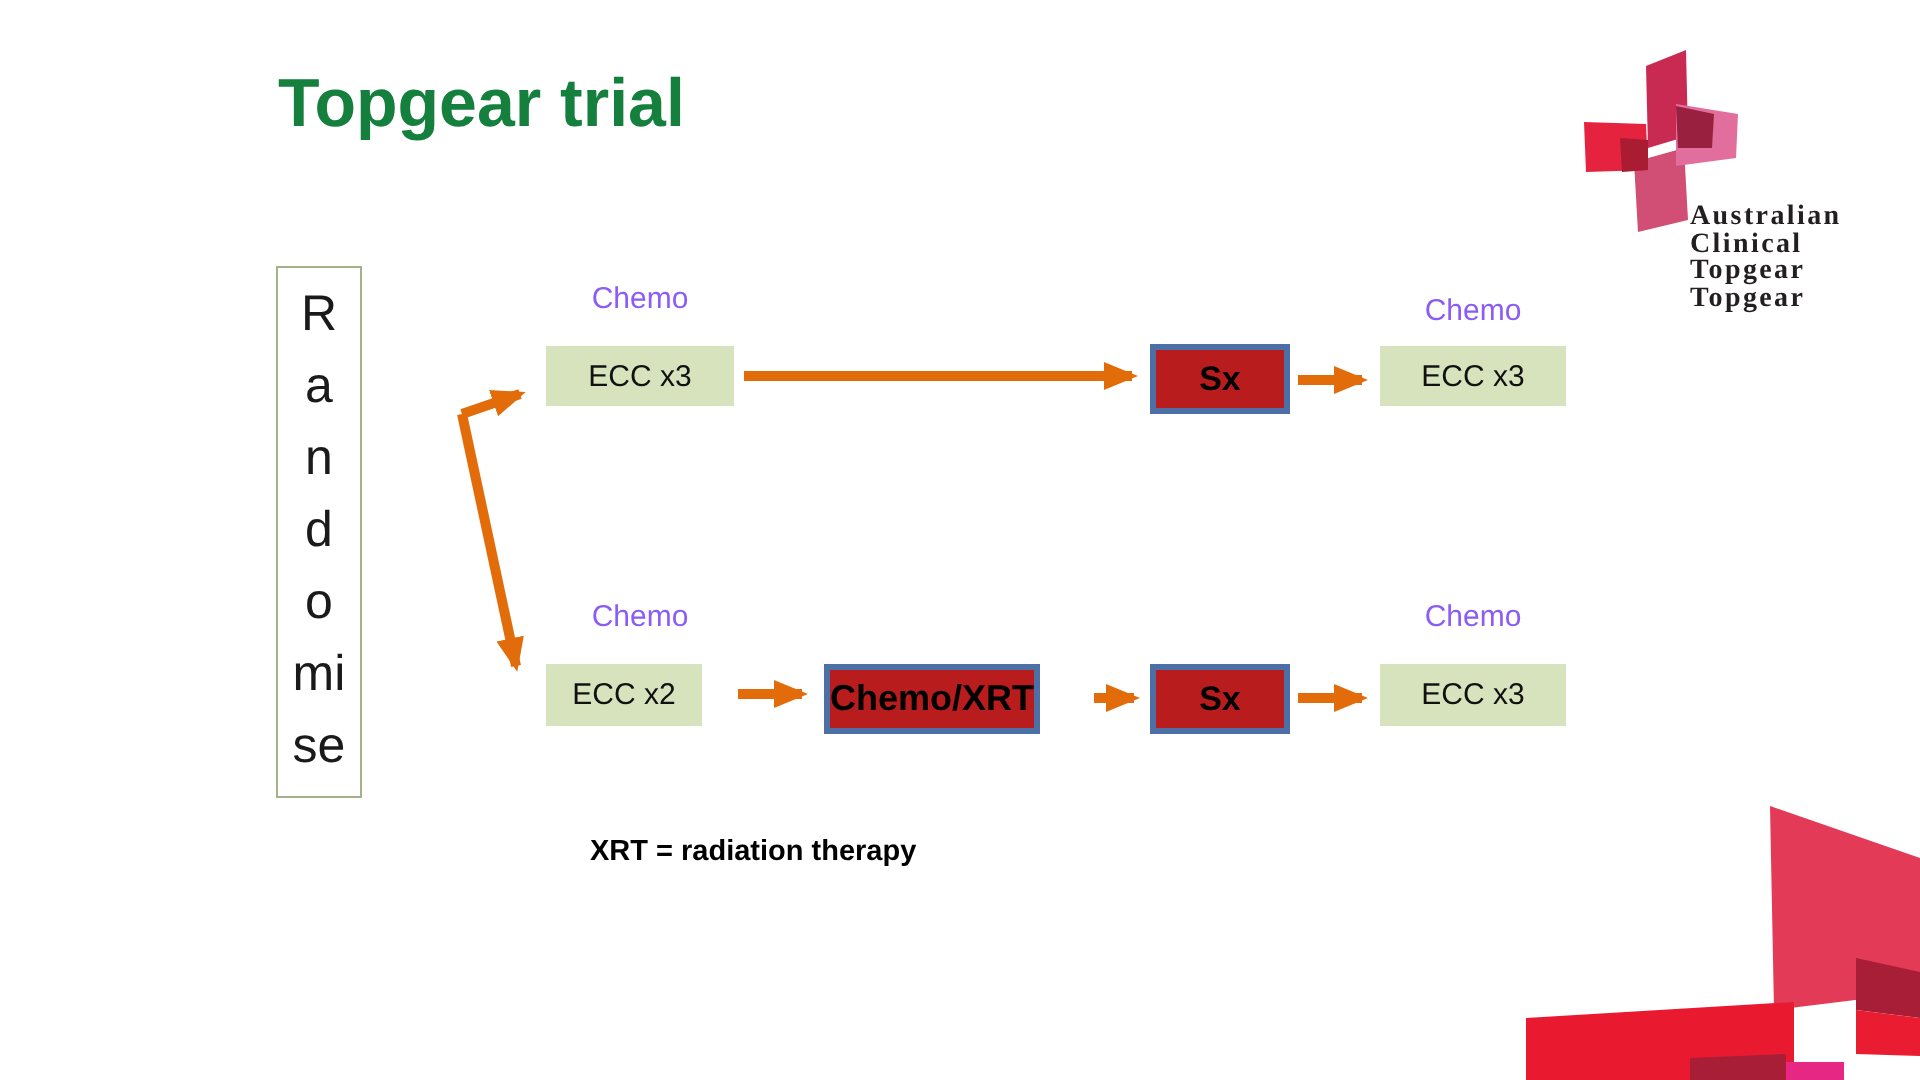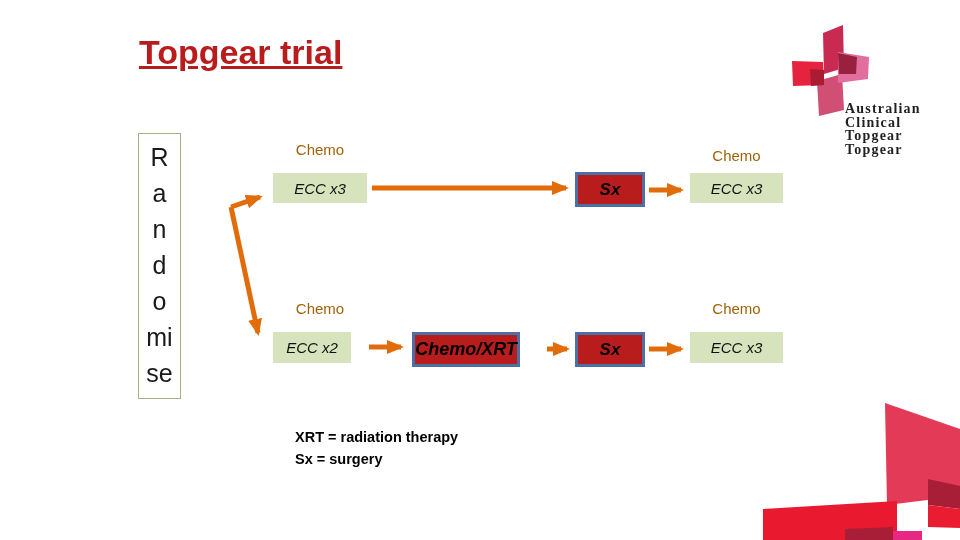--- a/index.html
+++ b/index.html
@@ -2,42 +2,41 @@
 <html><head>
 <meta charset="utf-8">
 <style>
   html,body{margin:0;padding:0;background:#ffffff;}
   .slide{
     position:relative;width:960px;height:540px;background:#ffffff;
     overflow:hidden;font-family:"Liberation Sans", sans-serif;color:#1a1a1a;
   }
   .abs{position:absolute;}
   .title{
-    left:139px;top:33px;font-size:34px;font-weight:bold;color:#b91c1c;
+    left:139px;top:33px;font-size:34px;font-weight:bold;color:#15803d;
     letter-spacing:0px;
-    text-decoration:underline;
   }
   
   .randomise{
     left:138px;top:133px;width:43px;height:266px;
     border:1.5px solid #a3b289;background:#ffffff;
     display:flex;flex-direction:column;align-items:center;justify-content:flex-start;
     padding-top:5px;box-sizing:border-box;
   }
   .randomise span{font-size:25px;line-height:36px;color:#1a1a1a;}
   
   .box{
     box-sizing:border-box;text-align:right;
-    display:flex;align-items:center;justify-content:center;font-style:italic;
+    display:flex;align-items:center;justify-content:center;
   }
   .box-green{background:#d6e3bc;font-size:15px;color:#111;}
   .box-blue{background:#b91c1c;border:3px solid #4c6fa5;font-weight:bold;color:#000;}
-  .chemo-label{font-size:15px;color:#a16207;text-align:center;}
+  .chemo-label{font-size:15px;color:#8b5cf6;text-align:center;}
   .legend{
-    left:295px;top:426px;font-size:14.5px;font-weight:bold;color:#000;line-height:22px;
+    left:295px;top:415px;font-size:14.5px;font-weight:bold;color:#000;line-height:22px;
   }
   
   .logo-text{
     left:845px;top:64px;font-family:"Liberation Serif", serif;font-weight:bold;
     font-size:14px;line-height:13.5px;color:#231f20;letter-spacing:1.2px;margin-top:38px;
   }
   svg{display:block;}
   .overlay{pointer-events:none;}
 </style>
 </head>
@@ -98,21 +97,20 @@
 
   <div class="abs chemo-label" style="left:273px;top:300px;width:94px;">Chemo</div>
   <div class="abs box box-green" style="left:273px;top:332px;width:78px;height:31px;">ECC x2</div>
   <div class="abs box box-blue" style="left:412px;top:332px;width:108px;height:35px;font-size:18px;">Chemo/XRT</div>
   <div class="abs box box-blue" style="left:575px;top:332px;width:70px;height:35px;font-size:17px;">Sx</div>
   <div class="abs chemo-label" style="left:690px;top:300px;width:93px;">Chemo</div>
   <div class="abs box box-green" style="left:690px;top:332px;width:93px;height:31px;">ECC x3</div>
 
   <div class="abs legend">
     <div>XRT = radiation therapy</div>
-    <div>Sx = surgery</div>
   </div>
 
   <svg class="abs overlay" style="left:760px;top:400px;" width="200" height="140" viewBox="760 400 200 140">
     <polygon points="885,403 960,429 960,496 887,505" fill="#e23a57"></polygon>
     <polygon points="928,479 960,486 960,509 928,505" fill="#a91e37"></polygon>
     <polygon points="928,505 960,509 960,528 928,527" fill="#ea1c31"></polygon>
     <polygon points="763,509 897,501 897,540 763,540" fill="#e91a30"></polygon>
     <polygon points="845,529 893,527 893,540 845,540" fill="#a91e37"></polygon>
     <polygon points="893,531 922,531 922,540 893,540" fill="#e62884"></polygon>
   </svg>

